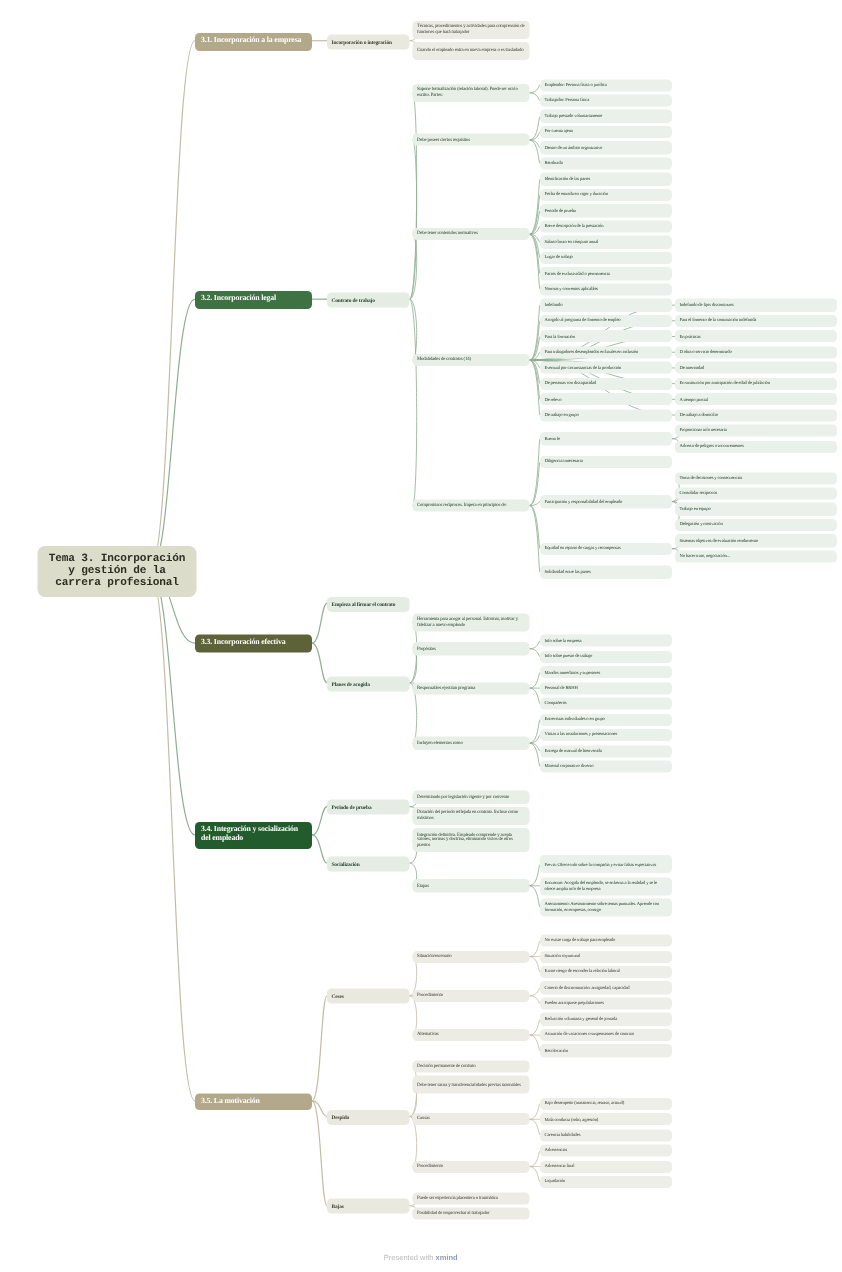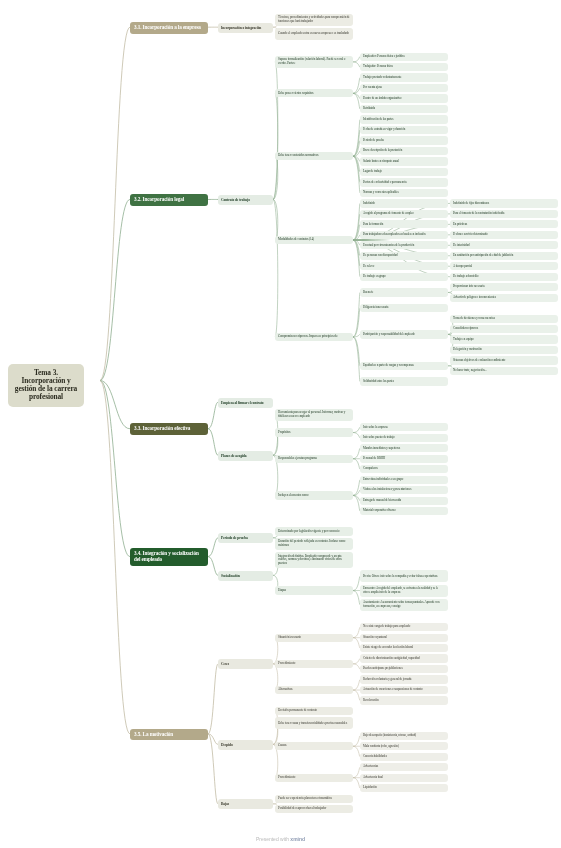--- a/index.html
+++ b/index.html
@@ -171,21 +171,21 @@
       <path d="M353,746.2400000000004 C359,746.2400000000004 359,756.7200000000004 360,756.7200000000004" fill="none" stroke="#c3bca6" stroke-width="0.55"></path>
       <path d="M273,744.3500000000004 C279,744.3500000000004 279,777.6800000000004 275,777.6800000000004" fill="none" stroke="#c3bca6" stroke-width="0.55"></path>
       <path d="M353,777.6800000000004 C359,777.6800000000004 359,767.2000000000004 360,767.2000000000004" fill="none" stroke="#c3bca6" stroke-width="0.55"></path>
       <path d="M353,777.6800000000004 C359,777.6800000000004 359,777.6800000000004 360,777.6800000000004" fill="none" stroke="#c3bca6" stroke-width="0.55"></path>
       <path d="M353,777.6800000000004 C359,777.6800000000004 359,788.1600000000004 360,788.1600000000004" fill="none" stroke="#c3bca6" stroke-width="0.55"></path>
       <path d="M208,733.8700000000003 C214,733.8700000000003 214,803.8800000000005 218,803.8800000000005" fill="none" stroke="#c3bca6" stroke-width="0.8"></path>
       <path d="M273,803.8800000000005 C279,803.8800000000005 279,798.6400000000004 275,798.6400000000004" fill="none" stroke="#c3bca6" stroke-width="0.55"></path>
       <path d="M273,803.8800000000005 C279,803.8800000000005 279,809.1200000000005 275,809.1200000000005" fill="none" stroke="#c3bca6" stroke-width="0.55"></path>
     </svg>
   <div id="nodes">
-      <div class="node lv0" style="left: 8px; top: 363.515px; width: 76px; min-height: 34px;">
+      <div class="node lv0" style="left: 25px; top: 363.515px; width: 106px; min-height: 34px; font-family: Liberation Mono, monospace;">
         <span>Tema 3. Incorporación y gestión de la carrera profesional</span>
       </div>
       <div class="node lv1" style="left: 130px; top: 21.79px; width: 78px; min-height: 10.74px; background: rgb(179, 169, 138);">
         <span>3.1. Incorporación a la empresa</span>
       </div>
       <div class="node lv2" style="left: 218px; top: 22.75px; width: 55px; min-height: 8.82px;">
         <span>Incorporación o integración</span>
       </div>
       <div class="node lv3" style="left: 275px; top: 14px; width: 78px; min-height: 12.06px;">
         <span>Técnicas, procedimientos y actividades para comprensión de funciones que hará trabajador</span>

